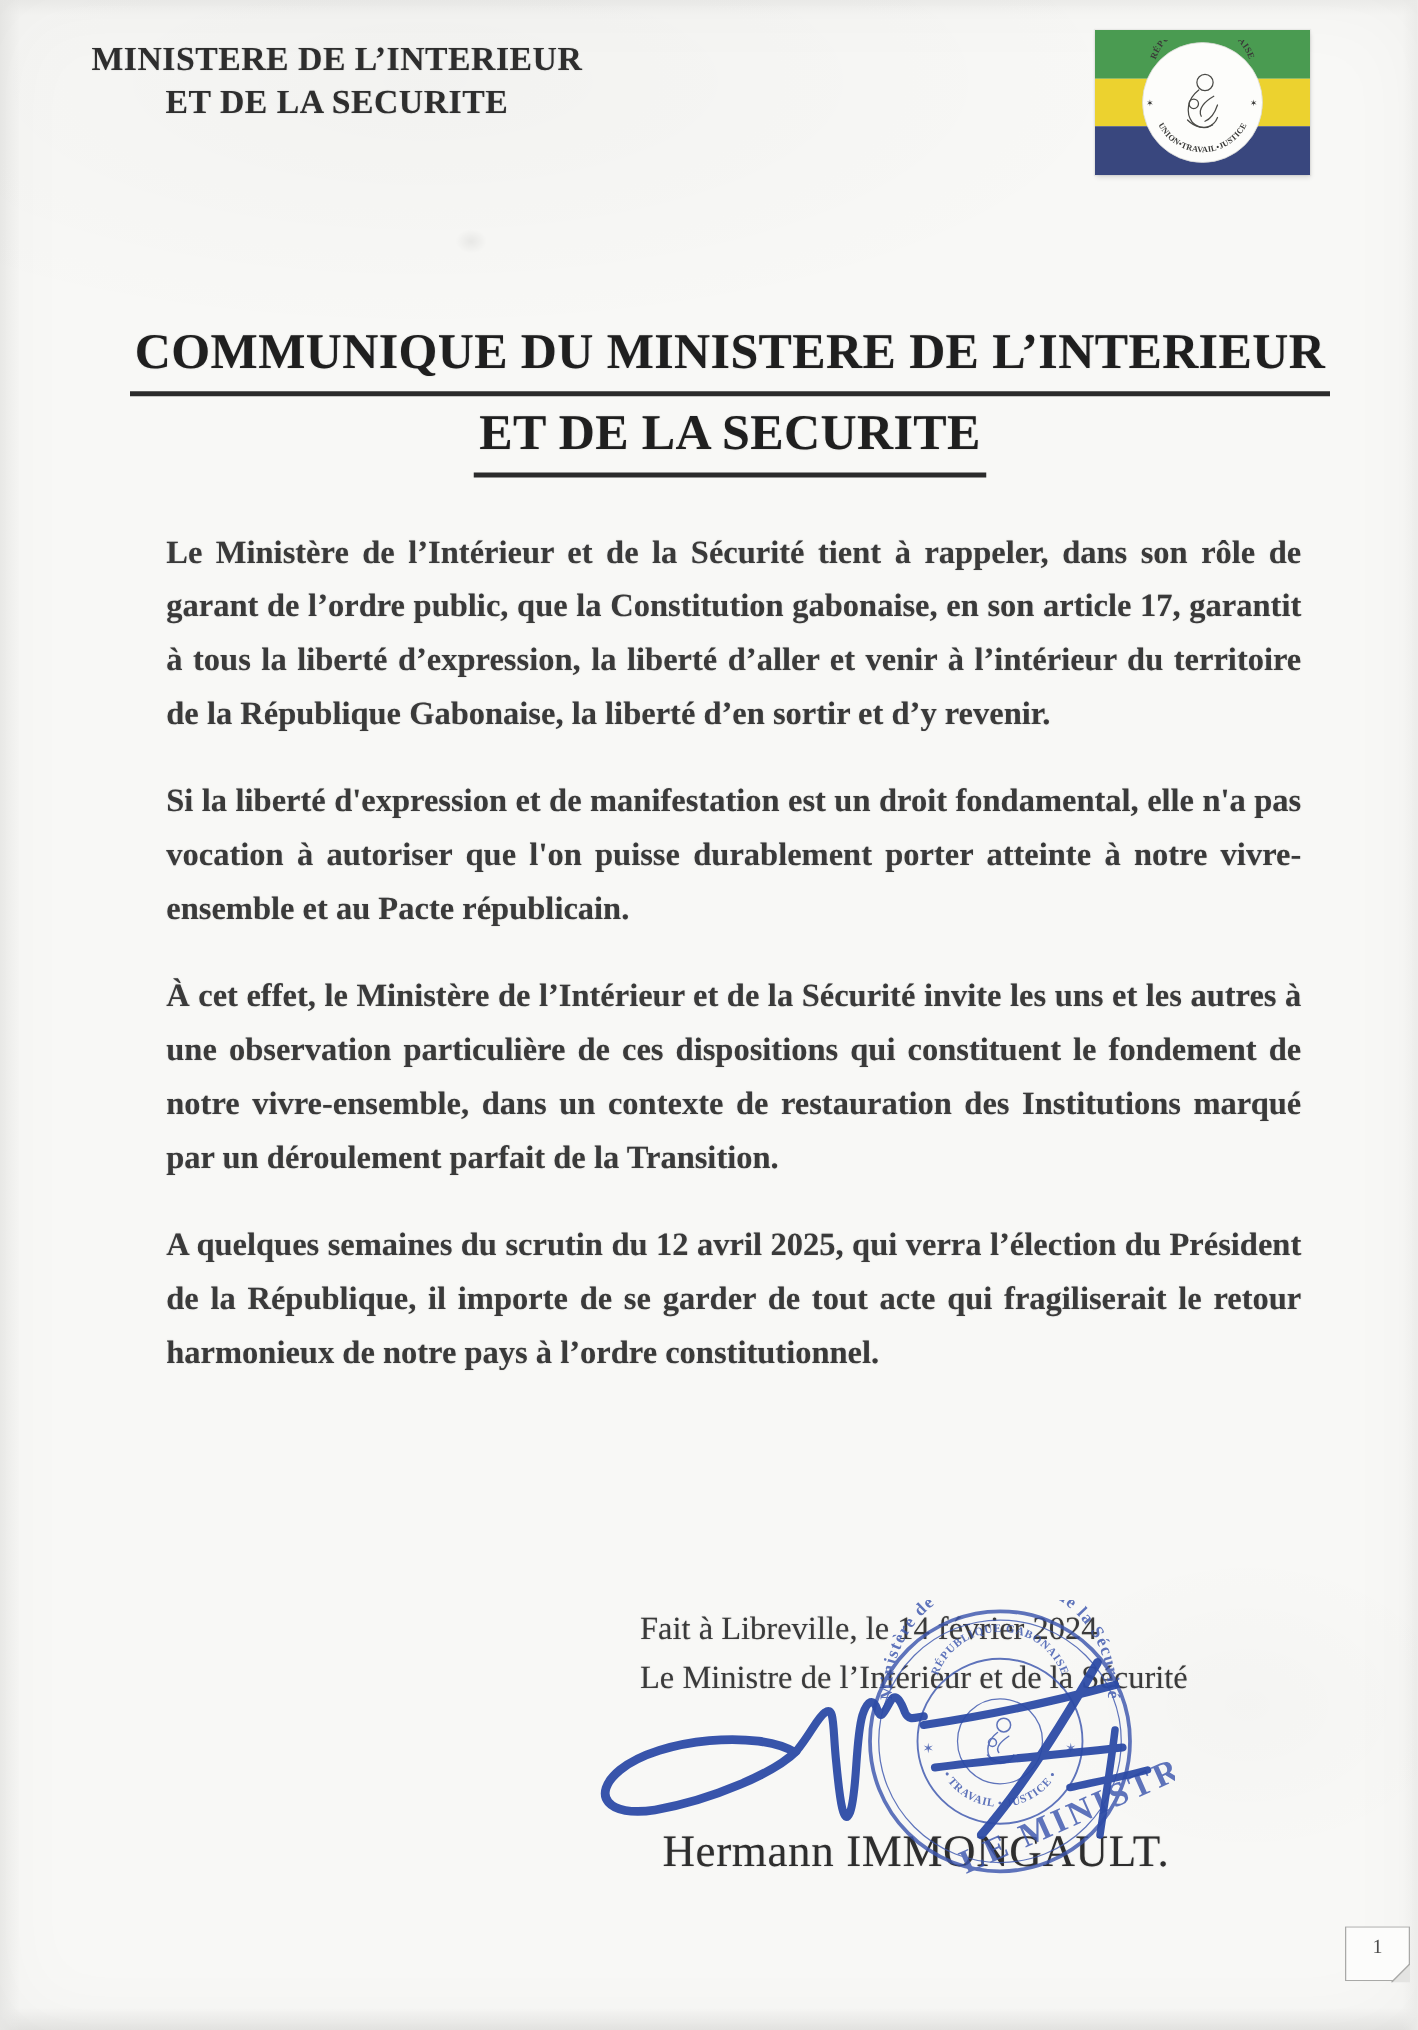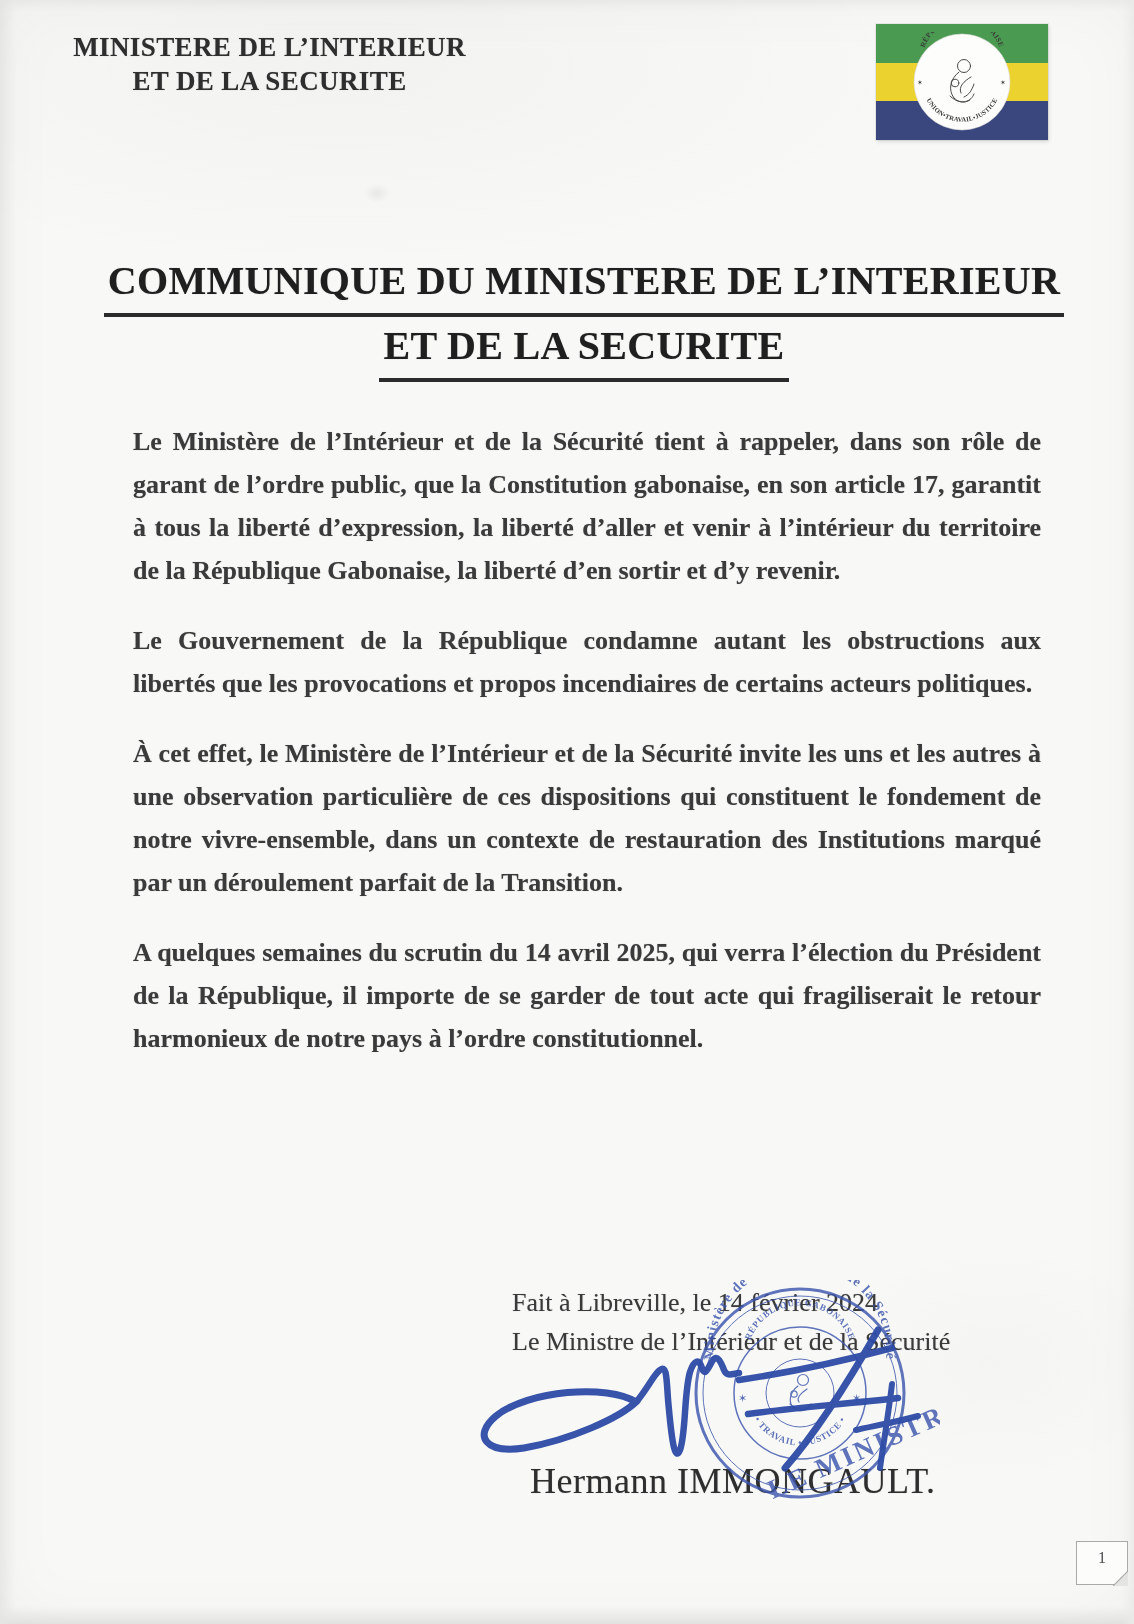--- a/index.html
+++ b/index.html
@@ -132,23 +132,23 @@
     </svg>
   </div>
 
   <div class="doc-title scan-text">
     <div><span class="u">COMMUNIQUE DU MINISTERE DE L’INTERIEUR</span></div>
     <div><span class="u">ET DE LA SECURITE</span></div>
   </div>
 
   <div class="body-text scan-text">
     <p>Le Ministère de l’Intérieur et de la Sécurité tient à rappeler, dans son rôle de garant de l’ordre public, que la Constitution gabonaise, en son article 17, garantit à tous la liberté d’expression, la liberté d’aller et venir à l’intérieur du territoire de la République Gabonaise, la liberté d’en sortir et d’y revenir.</p>
-    <p>Le Gouvernement de la République condamne autant les obstructions aux libertés que les provocations et propos incendiaires de certains acteurs politiques.</p>
+    <p>Si la liberté d'expression et de manifestation est un droit fondamental, elle n'a pas vocation à autoriser que l'on puisse durablement porter atteinte à notre vivre-ensemble et au Pacte républicain.</p>
     <p>À cet effet, le Ministère de l’Intérieur et de la Sécurité invite les uns et les autres à une observation particulière de ces dispositions qui constituent le fondement de notre vivre-ensemble, dans un contexte de restauration des Institutions marqué par un déroulement parfait de la Transition.</p>
-    <p>A quelques semaines du scrutin du 14 avril 2025, qui verra l’élection du Président de la République, il importe de se garder de tout acte qui fragiliserait le retour harmonieux de notre pays à l’ordre constitutionnel.</p>
+    <p>A quelques semaines du scrutin du 12 avril 2025, qui verra l’élection du Président de la République, il importe de se garder de tout acte qui fragiliserait le retour harmonieux de notre pays à l’ordre constitutionnel.</p>
   </div>
 
   <div class="closing scan-text">
     <div>Fait à Libreville, le 14 février 2024</div>
     <div>Le Ministre de l’Intérieur et de la Sécurité</div>
   </div>
 
   <div class="signatory-name scan-text">Hermann IMMONGAULT.</div>
 
   <svg class="sig-layer" viewBox="0 0 500 245">

